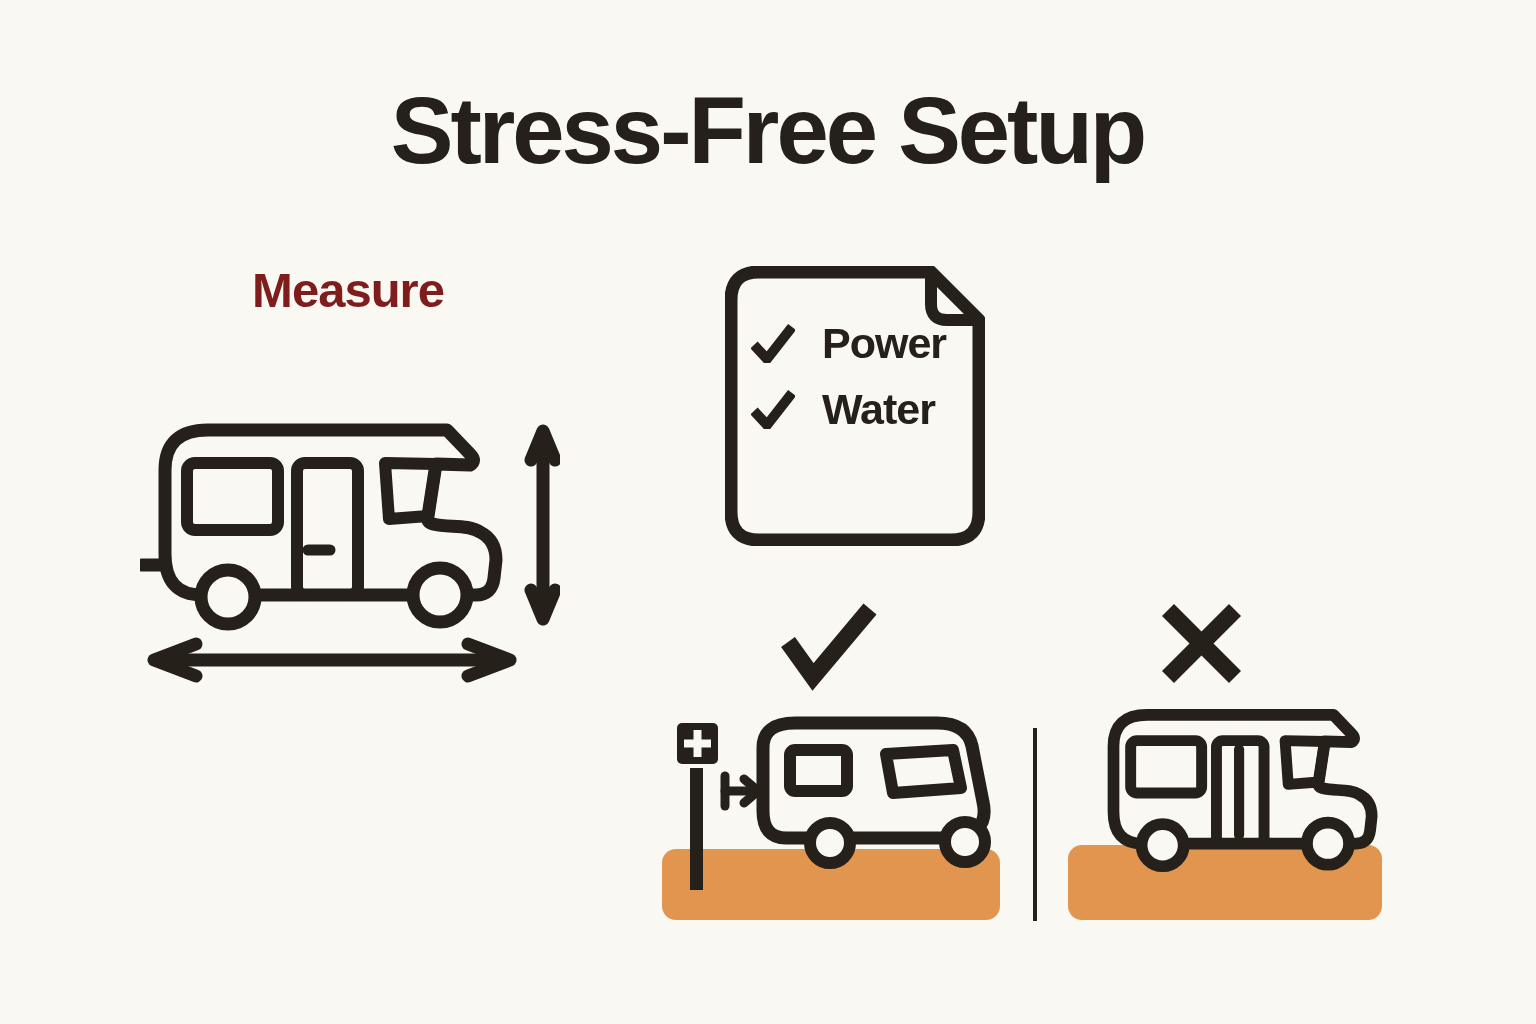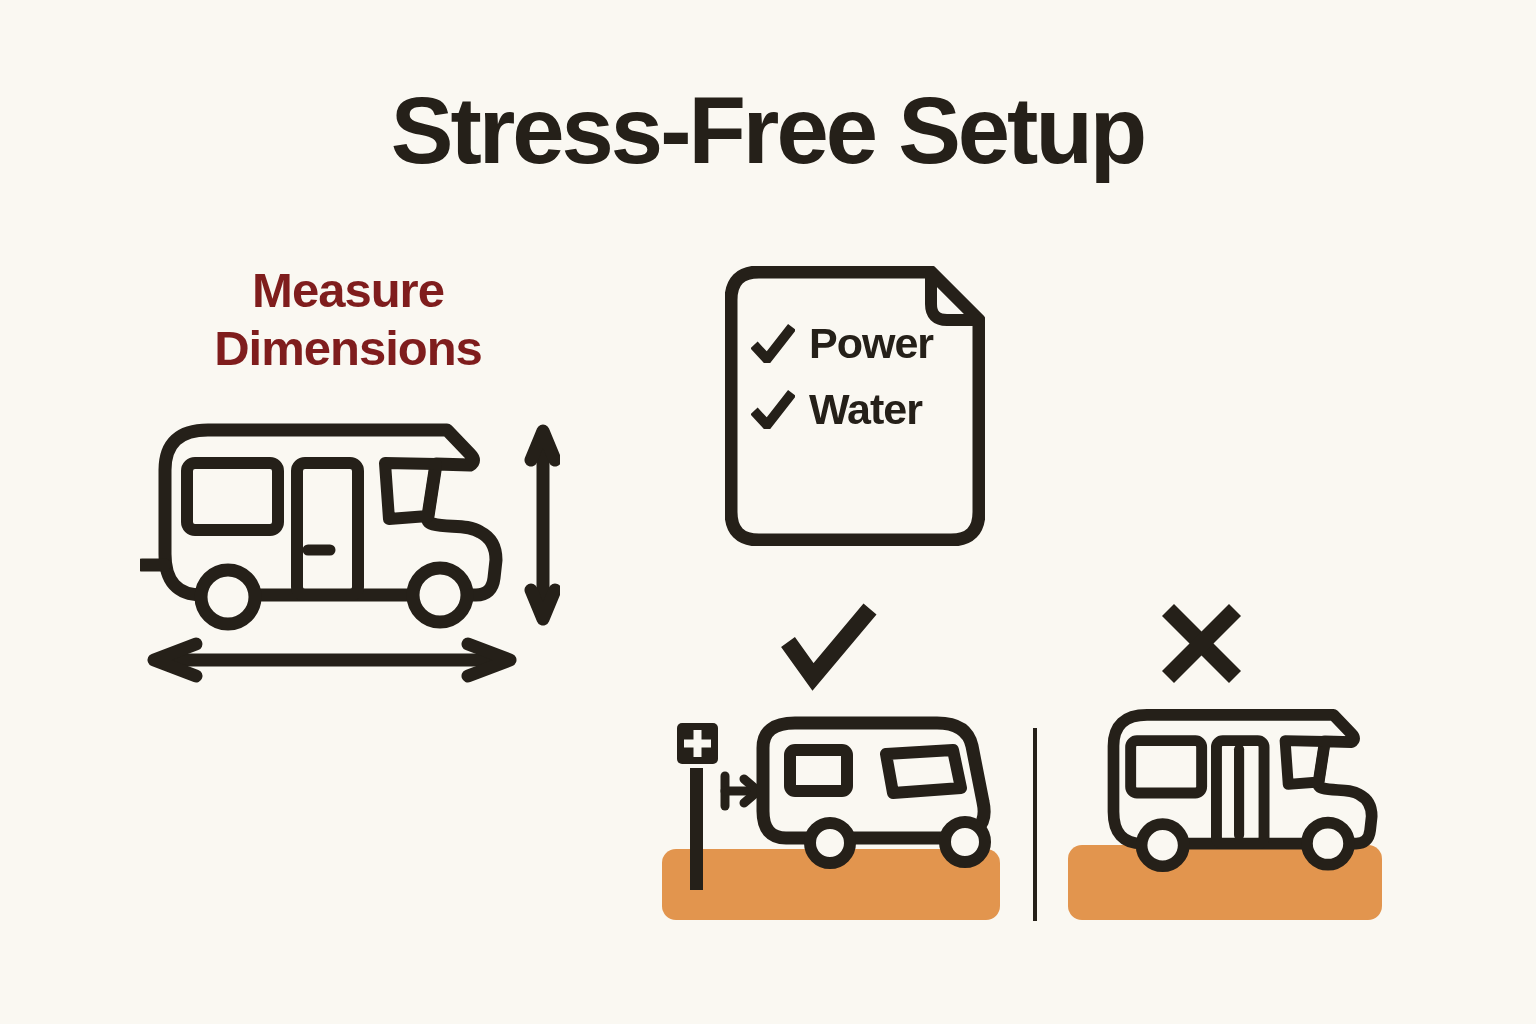--- a/index.html
+++ b/index.html
@@ -17,40 +17,39 @@
     color:#252019;
   }
   #measure-label{
     left:148px;top:262px;width:400px;text-align:center;
     font-size:49px;font-weight:700;letter-spacing:-1px;line-height:1.18;
     color:#7f1d1d;
   }
   #checklist-rows{
     left:751px;top:322px;display:flex;flex-direction:column;gap:24px;
   }
-  .check-row{display:flex;align-items:center;gap:14px;height:42px;}
+  .check-row{display:flex;align-items:center;gap:27px;height:42px;}
   .check-row .label{
     font-size:43px;font-weight:700;letter-spacing:-1px;line-height:1;
     color:#252019;
   }
   #divider{
     left:1033px;top:728px;width:4px;height:193px;background:#252019;
   }
   svg{display:block;}
 </style>
 </head>
 <body>
 
 <div id="stage">
 
   <div id="title" class="abs">Stress-Free Setup</div>
 
   <div id="measure-label" class="abs">
     <div>Measure</div>
-    <div>Dimensions</div>
   </div>
 
   <svg class="abs" style="left:140px;top:416px;" width="420" height="272" viewBox="0 0 420 272">
     <g stroke="#252019" stroke-width="13" fill="none" stroke-linecap="round" stroke-linejoin="round">
       <path d="M 307,14 L 330,38 Q 337,45 330,49 L 296,48 L 288,100 Q 286,106 293,108 C 308,112 328,108 340,116 Q 356,124 356,144 L 354,162 Q 352,179 336,179 L 62,179 Q 25,179 25,138 L 25,54 Q 25,14 68,14 Z"></path>
       <path stroke-width="12" d="M 296,48 L 245,47 L 249,103 L 288,100 Z"></path>
       <rect stroke-width="12" x="47" y="47" width="91" height="67" rx="8"></rect>
       <rect stroke-width="12" x="157" y="47" width="61" height="132" rx="8"></rect>
       <path stroke-width="11" d="M 168,134 L 190,134"></path>
       <path d="M 2,149 L 25,149"></path>

